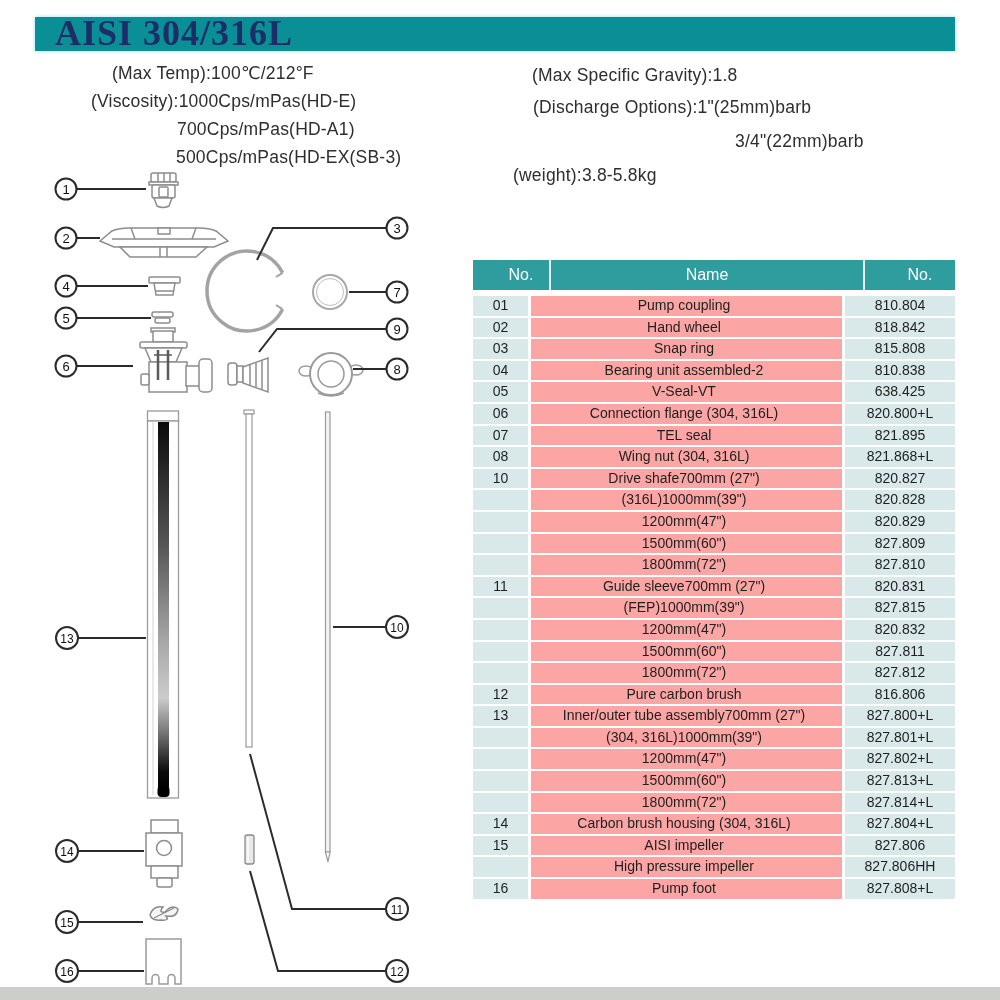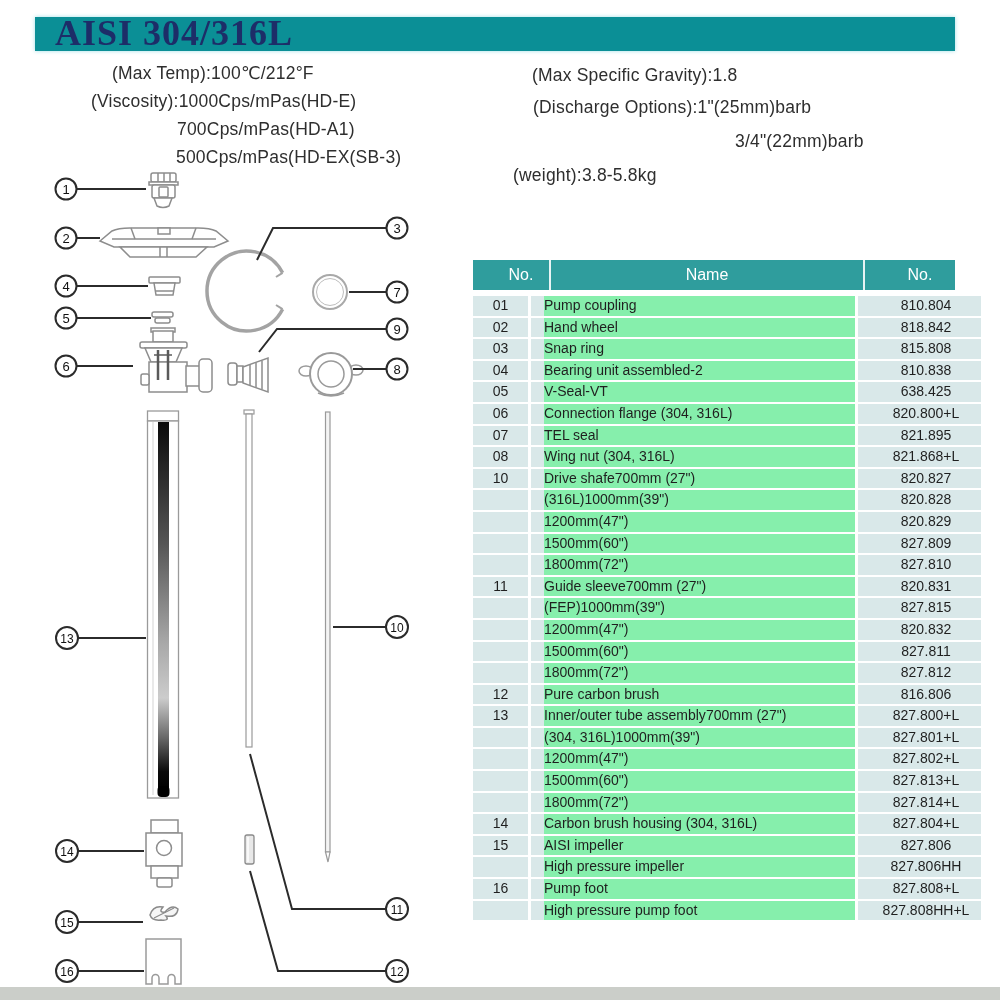--- a/index.html
+++ b/index.html
@@ -30,26 +30,26 @@
     background:#2f9d9d;height:30px;margin-bottom:6px;padding-left:20px;
   }
   .t-head .hc{
     color:#fff;font-size:16px;display:flex;align-items:center;justify-content:center;
     border-right:2px solid #e8f4f4;
   }
   .t-head .hc:last-child{border-right:none;}
   .t-row{
     display:grid;grid-template-columns:58px 314px 110px;
     height:19.6px;margin-bottom:2px;background:#d9e8e9;
-    font-size:14px;color:#1f1f1f;line-height:19.6px;gap:13px;
+    font-size:14px;color:#1f1f1f;line-height:19.6px;
   }
   .t-row .c1{text-align:center;border-right:3px solid #fff;background:#d9e8e9;}
   .t-row .c2{
-    display:flex;justify-content:flex-start;
-    padding-left:0;border-right:3px solid #fff;background:#86efac;
+    display:flex;justify-content:center;
+    padding-left:0;border-right:3px solid #fff;background:#fca5a5;
     white-space:nowrap;overflow:visible;
   }
   .t-row .c2 .sz{padding-right:5px;}
   .t-row .c3{text-align:center;background:#d9e8e9;white-space:nowrap;}
   
   svg text{font-family:"Liberation Sans","DejaVu Sans",sans-serif;}
   .bottom-strip{
     position:absolute;left:0;top:987px;width:1000px;height:13px;background:#cbcec9;
   }
 </style>
@@ -508,24 +508,16 @@
         <div class="c3">827.806HH</div>
       </div>
       <div class="t-row">
         <div class="c1">16</div>
         <div class="c2">
           <span class="nm">Pump foot</span>
           <span class="sz"></span>
         </div>
         <div class="c3">827.808+L</div>
       </div>
-      <div class="t-row">
-        <div class="c1"></div>
-        <div class="c2">
-          <span class="nm">High pressure pump foot</span>
-          <span class="sz"></span>
-        </div>
-        <div class="c3">827.808HH+L</div>
-      </div>
     </div>
 </div>
 
 <div class="bottom-strip"></div>
 
 </body></html>

